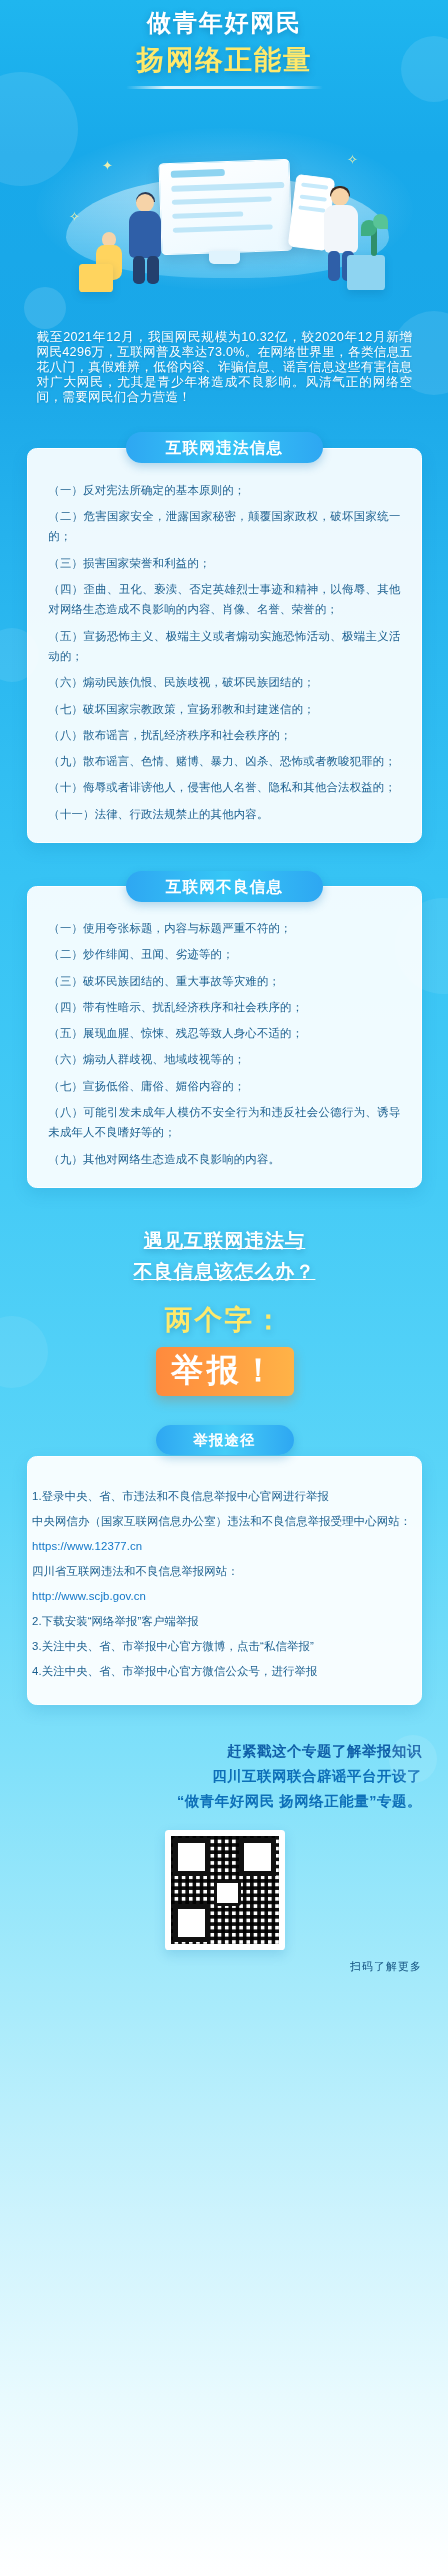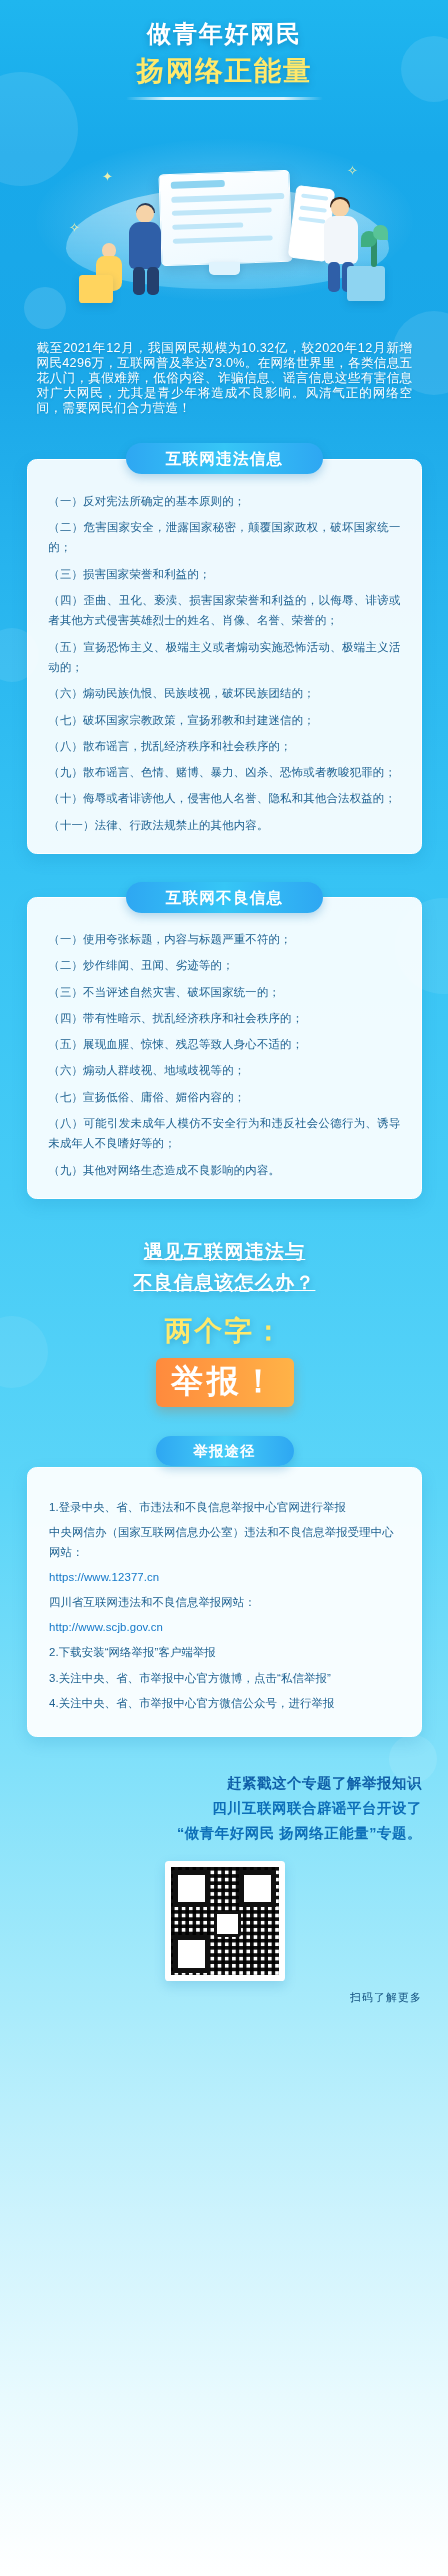--- a/index.html
+++ b/index.html
@@ -23,21 +23,21 @@
   .b3{width:42px;height:42px;left:24px;top:287px;background:rgba(255,255,255,0.13);}
   .b4{width:84px;height:84px;right:-27px;top:311px;}
   .b5{width:54px;height:54px;left:-15px;top:628px;background:rgba(255,255,255,0.09);}
   .b6{width:96px;height:96px;right:-42px;top:898px;background:rgba(255,255,255,0.08);}
   .b7{width:72px;height:72px;left:-24px;top:1316px;background:rgba(255,255,255,0.08);}
   .b8{width:48px;height:48px;right:12px;top:1735px;background:rgba(255,255,255,0.10);}
 
   
   .header{
     position:relative;
-    padding-top:19px;
+    padding-top:8px;
     text-align:center;
   }
   .title-1{
     font-size:24px;
     font-weight:bold;
     color:#ffffff;
     letter-spacing:1.8px;
     text-shadow:0 1.8px 6px rgba(2,70,120,.35);
     line-height:1.25;
   }
@@ -221,21 +221,21 @@
     margin:16px auto;
     width:138px;height:30px;line-height:30px;
     text-align:center;color:#ffffff;font-size:14.4px;font-weight:bold;letter-spacing:1.2px;
     border-radius:15px;
     background:linear-gradient(90deg,#2ea7f2,#45cdf7,#2ea7f2);
     box-shadow:0 3.6px 9.6px rgba(10,110,175,.26);
     position:relative;z-index:3;
   }
   .ch-card{
     margin-top:-15px;
-    padding:29px 21px 18px;
+    padding:29px 4px 18px;
     background:rgba(255,255,255,0.94);
     border:1.2px solid #ffffff;
     border-radius:9.6px;
     box-shadow:0 6px 15.6px rgba(10,110,175,.16);
   }
   .ch-card p{
     margin:0 0 4.8px;
     font-size:11.4px;line-height:20.3px;color:#1b5f8f;letter-spacing:0.1px;
     word-break:break-all;
   }
@@ -348,37 +348,37 @@
   </div>
 
   <div class="intro">截至2021年12月，我国网民规模为10.32亿，较2020年12月新增网民4296万，互联网普及率达73.0%。在网络世界里，各类信息五花八门，真假难辨，低俗内容、诈骗信息、谣言信息这些有害信息对广大网民，尤其是青少年将造成不良影响。风清气正的网络空间，需要网民们合力营造！</div>
 
   <div class="section">
     <div class="sec-title">互联网违法信息</div>
     <div class="card">
       <p>（一）反对宪法所确定的基本原则的；</p>
       <p>（二）危害国家安全，泄露国家秘密，颠覆国家政权，破坏国家统一的；</p>
       <p>（三）损害国家荣誉和利益的；</p>
-      <p>（四）歪曲、丑化、亵渎、损害国家荣誉和利益的，以侮辱、诽谤或者其他方式侵害英雄烈士的姓名、肖像、名誉、荣誉的；</p>
+      <p>（四）歪曲、丑化、亵渎、否定英雄烈士事迹和精神，以侮辱、其他对网络生态造成不良影响的内容、肖像、名誉、荣誉的；</p>
       <p>（五）宣扬恐怖主义、极端主义或者煽动实施恐怖活动、极端主义活动的；</p>
       <p>（六）煽动民族仇恨、民族歧视，破坏民族团结的；</p>
       <p>（七）破坏国家宗教政策，宣扬邪教和封建迷信的；</p>
       <p>（八）散布谣言，扰乱经济秩序和社会秩序的；</p>
       <p>（九）散布谣言、色情、赌博、暴力、凶杀、恐怖或者教唆犯罪的；</p>
       <p>（十）侮辱或者诽谤他人，侵害他人名誉、隐私和其他合法权益的；</p>
       <p>（十一）法律、行政法规禁止的其他内容。</p>
     </div>
   </div>
 
   <div class="section">
     <div class="sec-title">互联网不良信息</div>
     <div class="card">
       <p>（一）使用夸张标题，内容与标题严重不符的；</p>
       <p>（二）炒作绯闻、丑闻、劣迹等的；</p>
-      <p>（三）不当评述自然灾害、破坏国家统一的；</p>
+      <p>（三）破坏民族团结的、重大事故等灾难的；</p>
       <p>（四）带有性暗示、扰乱经济秩序和社会秩序的；</p>
       <p>（五）展现血腥、惊悚、残忍等致人身心不适的；</p>
       <p>（六）煽动人群歧视、地域歧视等的；</p>
       <p>（七）宣扬低俗、庸俗、媚俗内容的；</p>
       <p>（八）可能引发未成年人模仿不安全行为和违反社会公德行为、诱导未成年人不良嗜好等的；</p>
       <p>（九）其他对网络生态造成不良影响的内容。</p>
     </div>
   </div>
 
   <div class="qblock">

